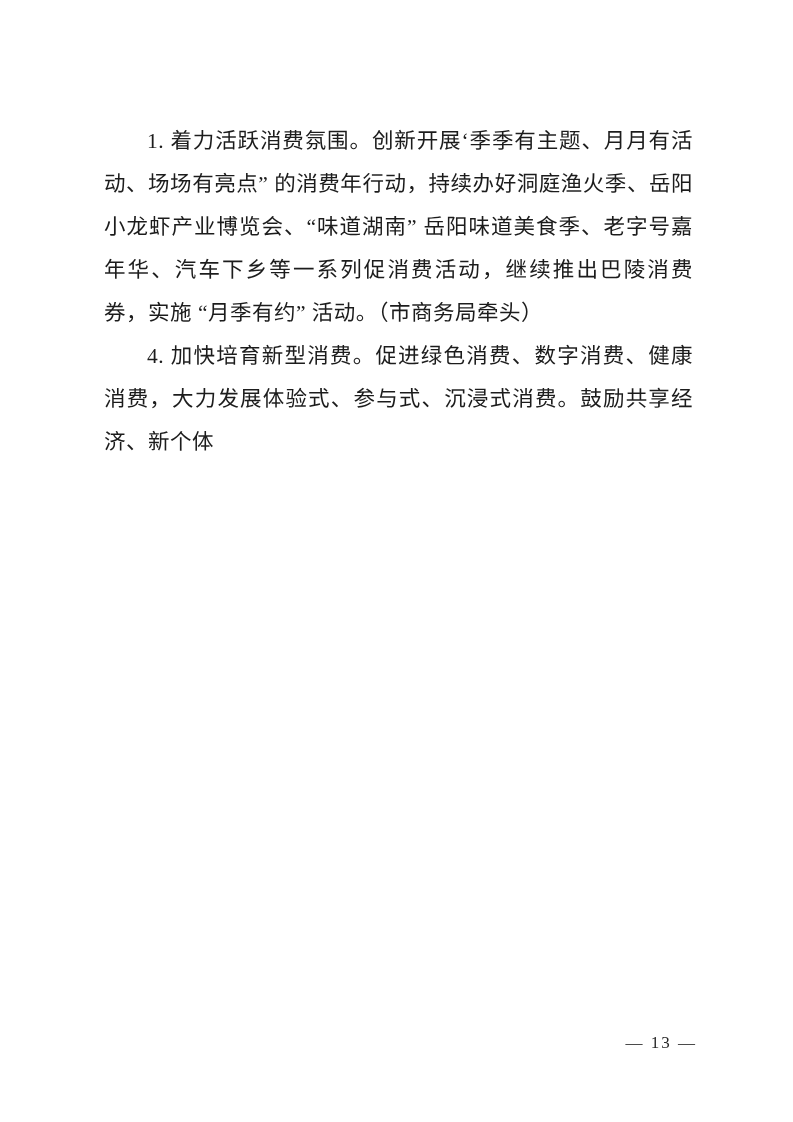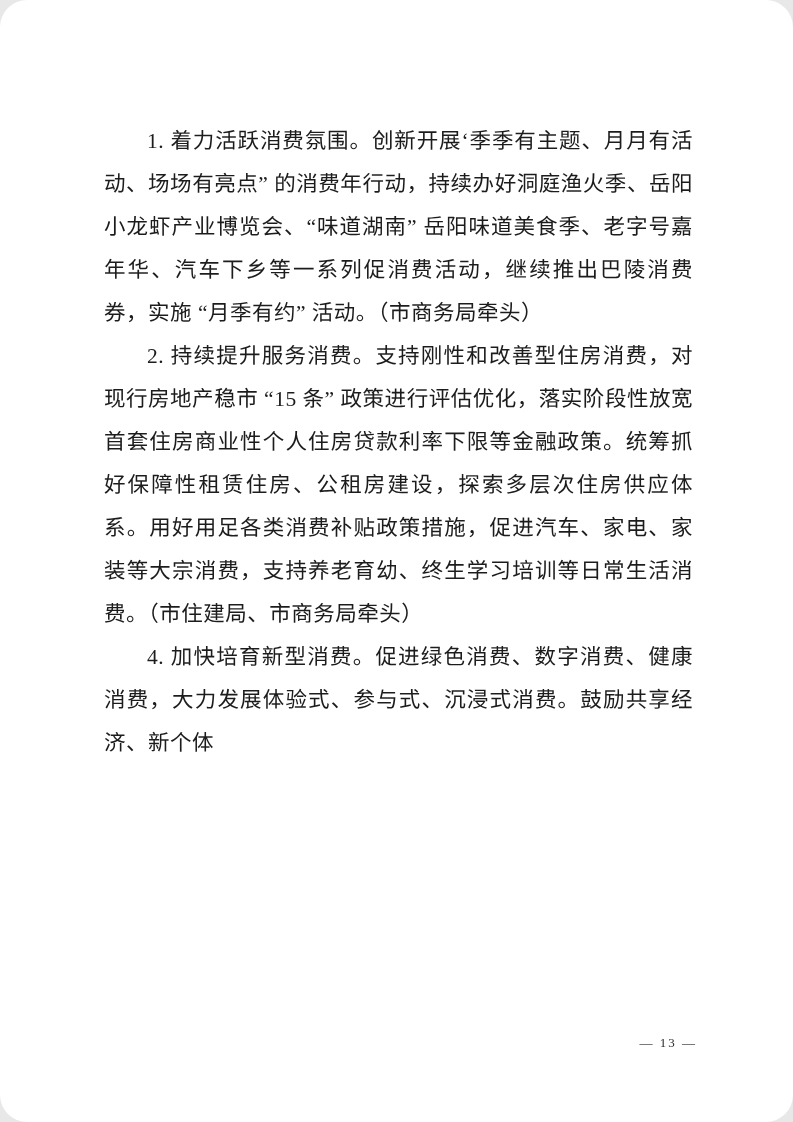--- a/index.html
+++ b/index.html
@@ -8,21 +8,20 @@
     background: #e8e8e8;
   }
   .page {
     position: relative;
     width: 793px;
     height: 1122px;
     margin: 0 auto;
     background: #ffffff;
     overflow: hidden;
     font-family: "Liberation Serif", "DejaVu Serif", serif;
-    border-radius: 27px;
   }
   .text-block {
     position: absolute;
     top: 120px;
     left: 104px;
     width: 589px;
   }
   .text-block p {
     margin: 0;
     padding: 0;
@@ -32,30 +31,29 @@
     text-align: justify;
     text-justify: inter-character;
     text-indent: 2em;
     letter-spacing: 0.5px;
     word-break: break-all;
   }
   .page-number {
     position: absolute;
     top: 1032px;
     right: 96px;
-    font-size: 13px;
+    font-size: 17px;
     line-height: 22px;
     color: #2a2a2a;
     letter-spacing: 2px;
     font-family: "Liberation Serif", "DejaVu Serif", serif;
   }
 </style>
 </head>
 <body>
 
 <div class="page">
   <div class="text-block">
     <p>1. 着力活跃消费氛围。创新开展‘季季有主题、月月有活动、场场有亮点” 的消费年行动，持续办好洞庭渔火季、岳阳小龙虾产业博览会、“味道湖南” 岳阳味道美食季、老字号嘉年华、汽车下乡等一系列促消费活动，继续推出巴陵消费券，实施 “月季有约” 活动。（市商务局牵头）</p>
-    <p>2. 持续提升服务消费。支持刚性和改善型住房消费，对现行房地产稳市 “15 条” 政策进行评估优化，落实阶段性放宽首套住房商业性个人住房贷款利率下限等金融政策。统筹抓好保障性租赁住房、公租房建设，探索多层次住房供应体系。用好用足各类消费补贴政策措施，促进汽车、家电、家装等大宗消费，支持养老育幼、终生学习培训等日常生活消费。（市住建局、市商务局牵头）</p>
     <p>4. 加快培育新型消费。促进绿色消费、数字消费、健康消费，大力发展体验式、参与式、沉浸式消费。鼓励共享经济、新个体</p>
   </div>
   <div class="page-number">— 13 —</div>
 </div>
 
 </body></html>

